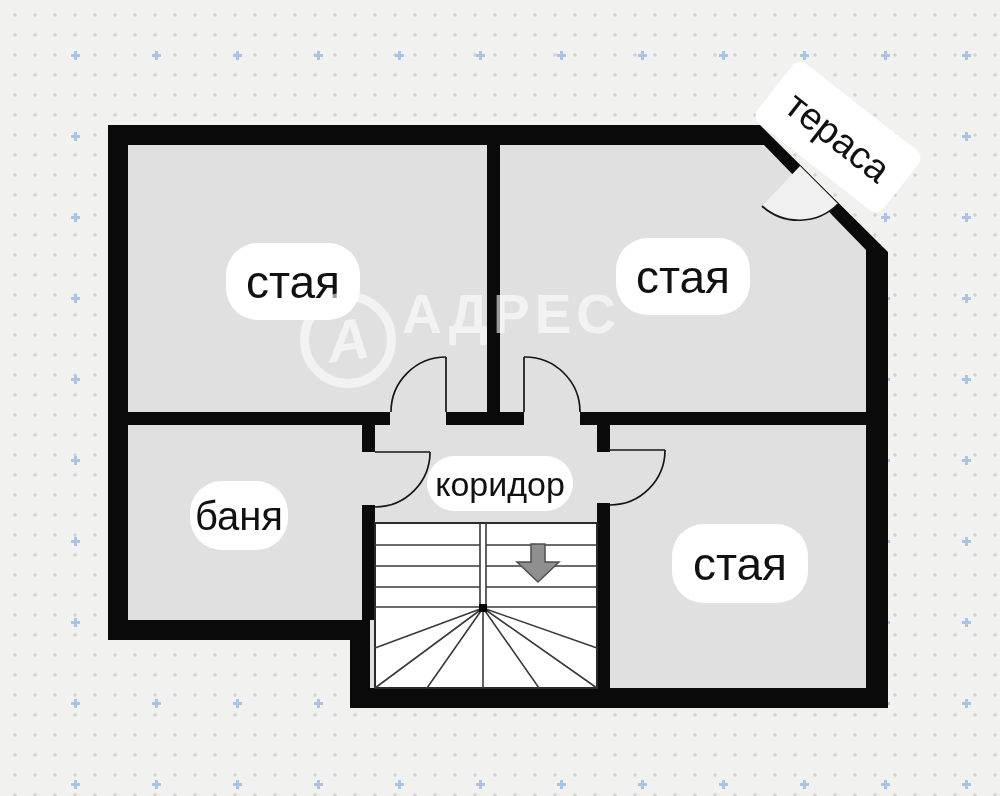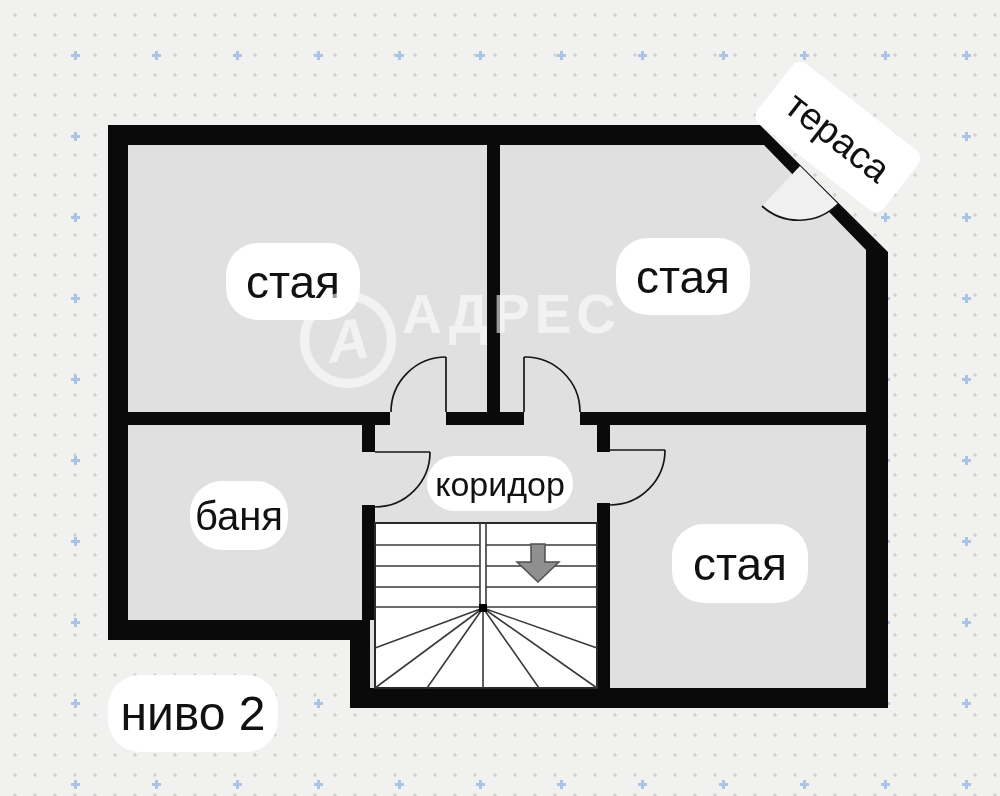--- a/index.html
+++ b/index.html
@@ -256,23 +256,20 @@
   </div>
 
   <div class="room-label" style="left:190px;top:481px;width:98px;height:69px;font-size:40px">
     <span>баня</span>
   </div>
 
   <div class="room-label rotated" style="left:758px;top:99px;width:160px;height:76px;font-size:38px;border-radius:10px">
     <span>тераса</span>
   </div>
 
-  <div class="room-label" style="left:108px;top:675px;width:170px;height:77px;font-size:48px">
-    <span>ниво 2</span>
-  </div>
 
   <div class="watermark">
     <div class="wm-logo">
       <span class="wm-a">А</span>
     </div>
     <div class="wm-brand">АДРЕС</div>
   </div>
 
 </div>
 

